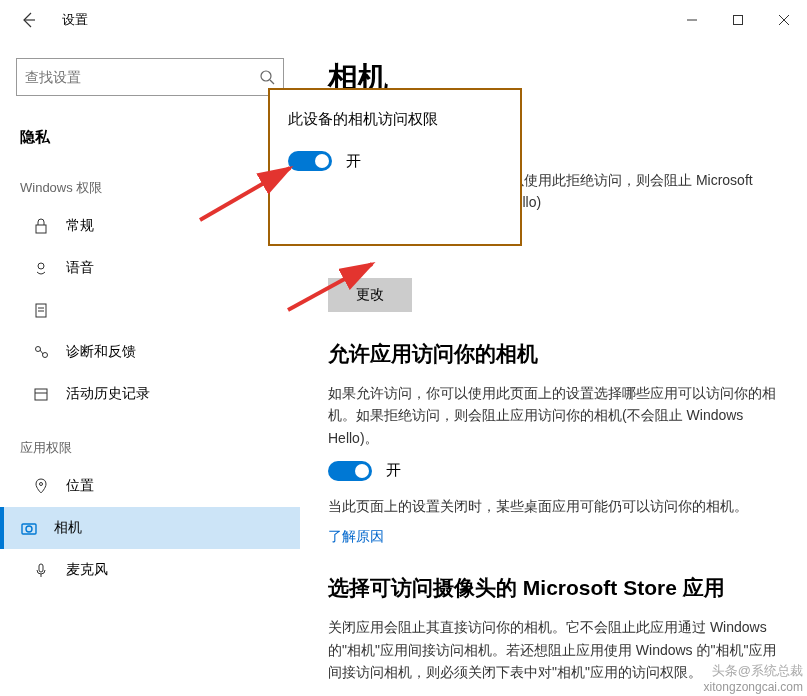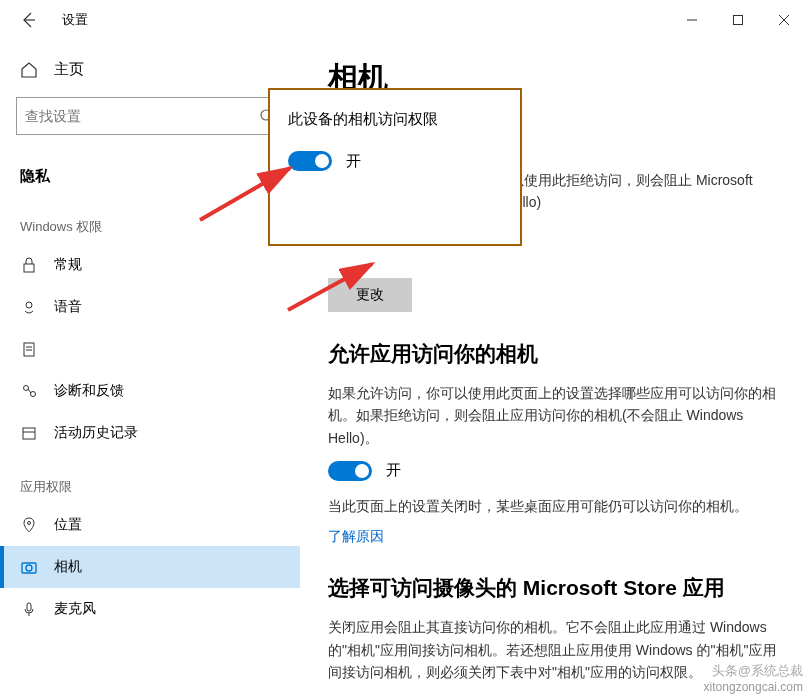--- a/index.html
+++ b/index.html
@@ -12,21 +12,21 @@
 .window-controls { display: flex; }
 .win-btn { width: 46px; height: 32px; display: flex; align-items: center; justify-content: center; cursor: pointer; color: #333; }
 
 .container { display: flex; height: calc(100% - 40px); }
 .sidebar { width: 300px; padding: 10px 0 0 0; overflow-y: auto; }
 .home-row { display: flex; align-items: center; gap: 16px; padding: 10px 20px; font-size: 15px; cursor: pointer; }
 .search-box { margin: 8px 16px 16px 16px; height: 38px; border: 1px solid #999; display: flex; align-items: center; padding: 0 8px; background: #fff; }
 .search-box input { flex: 1; border: none; outline: none; font-size: 14px; background: transparent; }
 .section-header { padding: 16px 20px 8px 20px; font-size: 15px; font-weight: 600; }
 .section-sub { padding: 24px 20px 8px 20px; font-size: 13px; color: #666; }
-.nav-item { display: flex; align-items: center; gap: 16px; padding: 12px 20px; font-size: 14px; cursor: pointer; }
+.nav-item { display: flex; align-items: center; gap: 16px; padding: 12px 32px; font-size: 14px; cursor: pointer; }
 .nav-item.sel { background: #cce4f7; border-left: 4px solid #0078d4; padding-left: 16px; }
 .nav-icon { width: 18px; height: 18px; display: flex; align-items: center; justify-content: center; color: #333; }
 
 .main { flex: 1; padding: 18px 28px; overflow-y: auto; position: relative; }
 .main h1 { font-size: 30px; font-weight: 600; margin-bottom: 28px; }
 .main h2 { font-size: 21px; font-weight: 600; margin-bottom: 14px; margin-top: 28px; }
 .main p { font-size: 14px; line-height: 1.6; color: #333; margin-bottom: 10px; }
 .link { color: #0066cc; cursor: pointer; font-size: 14px; }
 .btn-gray { background: #ccc; border: none; padding: 8px 28px; font-size: 14px; cursor: pointer; margin-top: 4px; text-align: right; }
 .toggle-row { display: flex; align-items: center; gap: 14px; margin: 12px 0; }
@@ -71,28 +71,20 @@
         <svg width="12" height="12">
           <line x1="1" y1="1" x2="11" y2="11" stroke="#333" stroke-width="1"></line>
           <line x1="11" y1="1" x2="1" y2="11" stroke="#333" stroke-width="1"></line>
         </svg>
       </div>
   </div>
 </div>
 
 <div class="container">
   <div class="sidebar">
-    <div class="home-row">
-      <span class="nav-icon">
-          <svg width="18" height="18" viewBox="0 0 18 18">
-            <path d="M2 8 L9 2 L16 8 L16 16 L2 16 Z" stroke="#333" stroke-width="1.2" fill="none"></path>
-          </svg>
-        </span>
-      <span>主页</span>
-    </div>
     <div class="search-box">
       <input placeholder="查找设置" style="">
       <span>
           <svg width="16" height="16" viewBox="0 0 16 16">
             <circle cx="7" cy="7" r="5" stroke="#666" stroke-width="1.2" fill="none"></circle>
             <line x1="11" y1="11" x2="15" y2="15" stroke="#666" stroke-width="1.2"></line>
           </svg>
         </span>
     </div>
     <div class="section-header">隐私</div>

